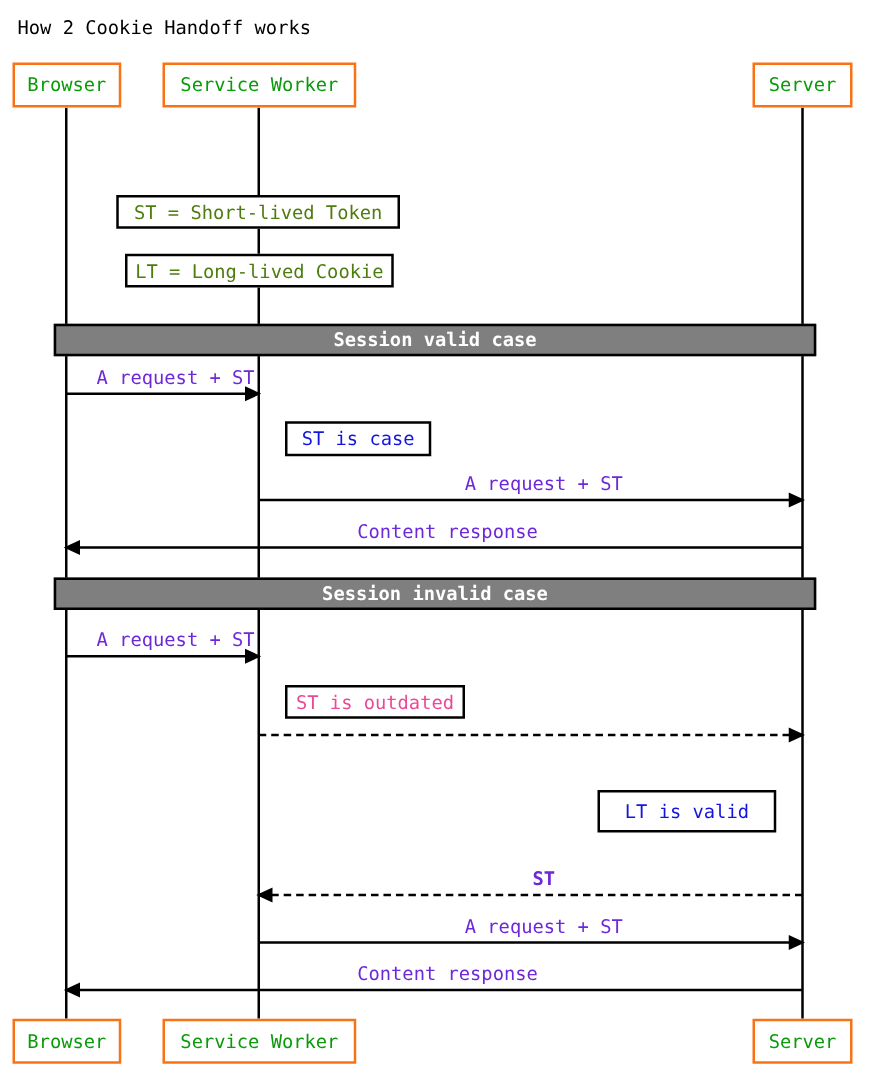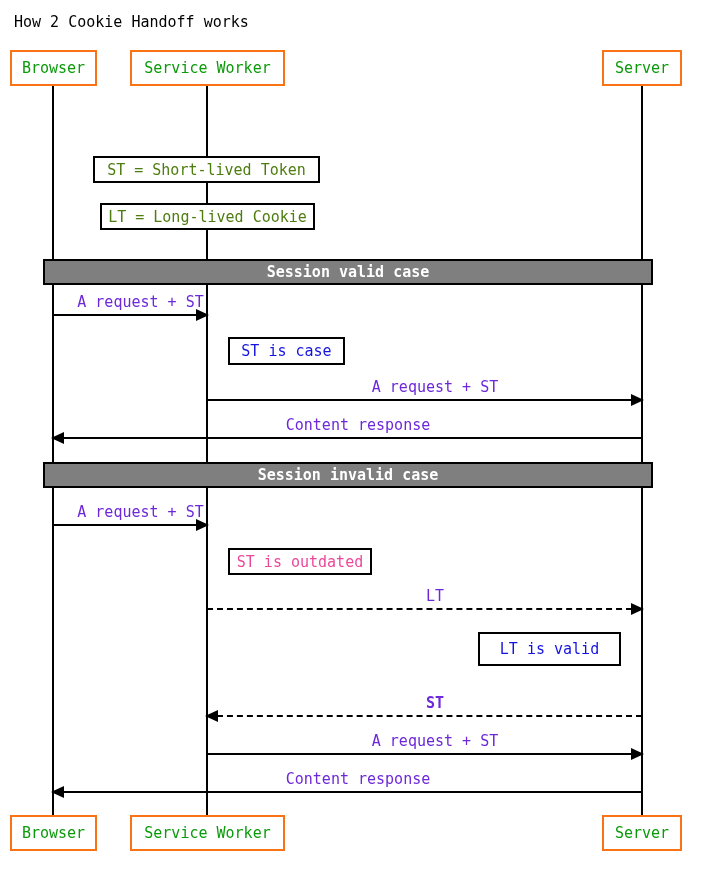--- a/index.html
+++ b/index.html
@@ -180,21 +180,20 @@
     <div class="msg-line">
       <div class="arrow-head right"></div>
     </div>
   </div>
 
   <div class="note-box note-red" style="left:228px; top:548px; width:144px; height:27px;">
     <span>ST is outdated</span>
   </div>
 
   <div class="msg" style="left:207px; top:587px; width:435px;">
-    <div class="msg-label">LT</div>
     <div class="msg-line dashed">
       <div class="arrow-head right"></div>
     </div>
   </div>
 
   <div class="note-box note-blue note-multiline" style="left:478px; top:632px; width:143px; height:34px;">
     <span>LT is valid</span>
   </div>
 
   <div class="msg" style="left:207px; top:694px; width:435px;font-weight:bold;">

